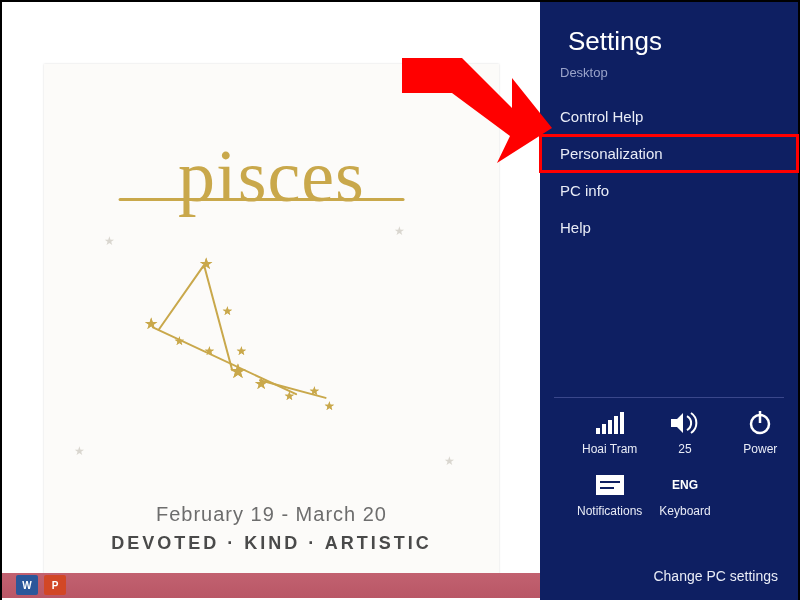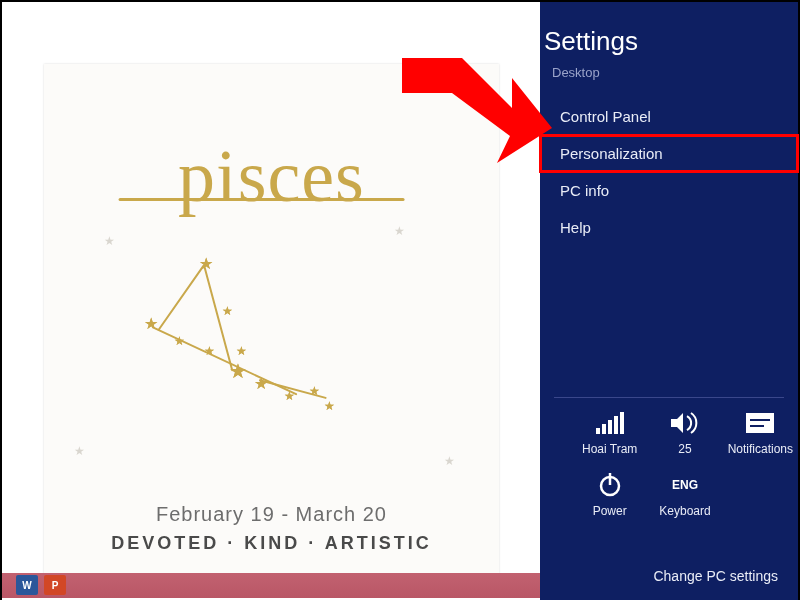--- a/index.html
+++ b/index.html
@@ -89,26 +89,26 @@
   
   .settings-panel {
     position:absolute;
     right:0; top:0;
     width:258px; height:600px;
     background:#0e1f62;
     color:#fff;
     padding:24px 0 0 0;
   }
   .settings-title {
-    padding-left:4px;
+    padding-left:28px;
     font-size:26px; font-weight:300;
     margin-bottom:8px;
   }
   .settings-sub {
-    padding-left:12px;
+    padding-left:20px;
     font-size:13px;
     color:#9aa3c9;
     margin-bottom:18px;
   }
   .settings-item {
     padding:10px 20px;
     font-size:15px;
     cursor:pointer;
     color:#e9ecf6;
   }
@@ -192,21 +192,21 @@
 
   <div class="taskbar">
     <div class="app word">W</div>
     <div class="app ppt">P</div>
   </div>
 
   <div class="settings-panel">
     <div class="settings-title">Settings</div>
     <div class="settings-sub">Desktop</div>
 
-    <div class="settings-item">Control Panel</div>
+    <div class="settings-item">Control Help</div>
     <div class="settings-item highlight">Personalization</div>
     <div class="settings-item">PC info</div>
     <div class="settings-item">Help</div>
 
     <div class="divider"></div>
 
     <div class="tiles">
       <div class="tile">
         <div class="ico">
           <svg width="28" height="22" viewBox="0 0 28 22">
@@ -227,40 +227,40 @@
             <path d="M16 4 A 8 8 0 0 1 16 18" stroke="#fff" stroke-width="2" fill="none"></path>
             <path d="M20 1 A 12 12 0 0 1 20 21" stroke="#fff" stroke-width="2" fill="none"></path>
           </svg>
         </div>
         <div class="lbl">25</div>
       </div>
 
 
       <div class="tile">
         <div class="ico">
+          <svg width="24" height="24" viewBox="0 0 24 24">
+            <circle cx="12" cy="13" r="9" stroke="#fff" stroke-width="2.5" fill="none"></circle>
+            <line x1="12" y1="0" x2="12" y2="12" stroke="#fff" stroke-width="2.5"></line>
+          </svg>
+        </div>
+        <div class="lbl">Power</div>
+      </div>
+
+      <div class="tile">
+        <div class="ico">
           <svg width="28" height="20" viewBox="0 0 28 20">
             <rect x="0" y="0" width="28" height="20" fill="#fff"></rect>
             <rect x="4" y="6" width="20" height="2" fill="#0e1f62"></rect>
             <rect x="4" y="12" width="14" height="2" fill="#0e1f62"></rect>
           </svg>
         </div>
         <div class="lbl">Notifications</div>
       </div>
 
       <div class="tile">
-        <div class="ico">
-          <svg width="24" height="24" viewBox="0 0 24 24">
-            <circle cx="12" cy="13" r="9" stroke="#fff" stroke-width="2.5" fill="none"></circle>
-            <line x1="12" y1="0" x2="12" y2="12" stroke="#fff" stroke-width="2.5"></line>
-          </svg>
-        </div>
-        <div class="lbl">Power</div>
-      </div>
-
-      <div class="tile">
         <div class="ico" style="font-weight:700;font-size:12px;color:#fff">ENG</div>
         <div class="lbl">Keyboard</div>
       </div>
     </div>
 
     <div class="change-link">Change PC settings</div>
   </div>
 
   <svg class="arrow-svg" viewBox="0 0 160 110">
     <polygon points="10,0 70,0 120,50 120,20 160,70 105,105 118,78 60,35 10,35" fill="#ff0000"></polygon>

